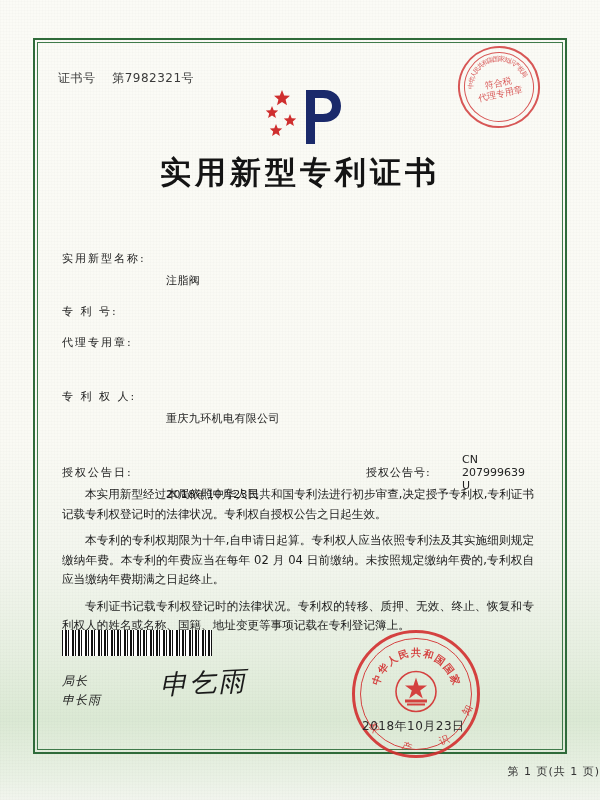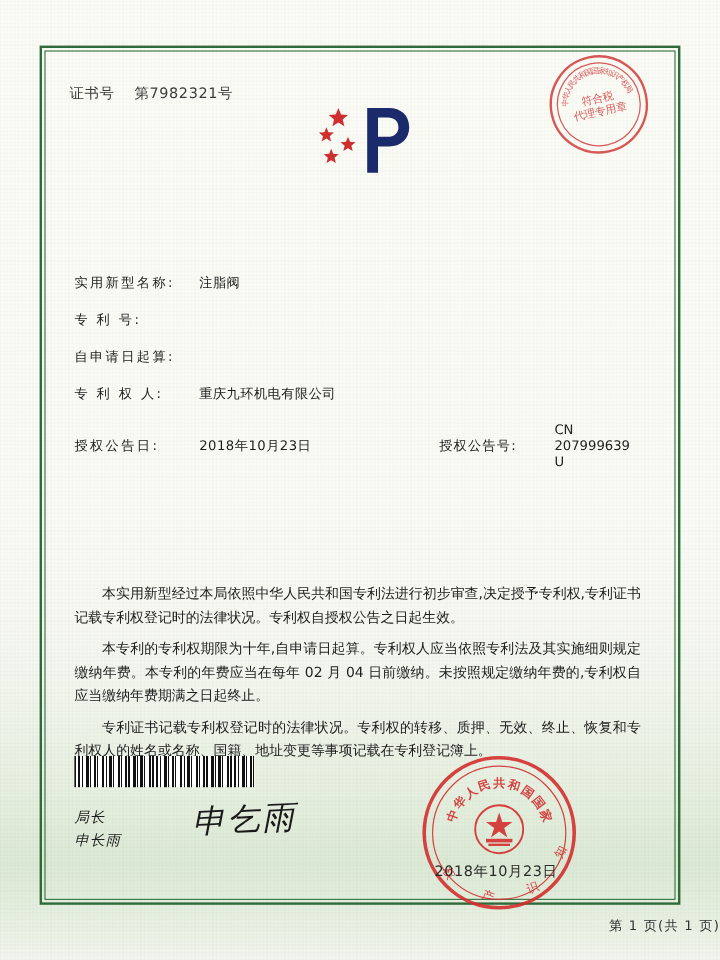--- a/index.html
+++ b/index.html
@@ -133,20 +133,21 @@
   .field-label {
     width: 104px;
     flex: 0 0 104px;
     letter-spacing: 2px;
     color: #222;
   }
   .field-value {
     flex: 1;
     letter-spacing: 0.4px;
     color: #1b1b1b;
+    margin-top: 45px;
   }
   .field-row.pair .field-value {
     flex: 0 0 200px;
   }
   .field-row.pair .field-label2 {
     width: 96px;
     flex: 0 0 96px;
     letter-spacing: 1px;
   }
   .field-row.pair .field-value2 {
@@ -301,31 +302,32 @@
       <g fill="#cf2e2e">
         <polygon points="20,4 22.2,9.4 28,9.8 23.6,13.6 25,19.2 20,16.1 15,19.2 16.4,13.6 12,9.8 17.8,9.4"></polygon>
         <polygon points="10,20 11.7,24.2 16.2,24.5 12.8,27.5 13.9,31.9 10,29.5 6.1,31.9 7.2,27.5 3.8,24.5 8.3,24.2"></polygon>
         <polygon points="14,38 15.7,42.2 20.2,42.5 16.8,45.5 17.9,49.9 14,47.5 10.1,49.9 11.2,45.5 7.8,42.5 12.3,42.2"></polygon>
         <polygon points="28,28 29.7,32.2 34.2,32.5 30.8,35.5 31.9,39.9 28,37.5 24.1,39.9 25.2,35.5 21.8,32.5 26.3,32.2"></polygon>
       </g>
       <path d="M44 4 L44 58 L53 58 L53 36 L62 36 C72 36 79 30 79 20 C79 10 72 4 62 4 Z M53 12 L61 12 C66.5 12 70 15 70 20 C70 25 66.5 28 61 28 L53 28 Z" fill="#1b2a6b"></path>
     </svg>
   </div>
 
+  <div class="title">实用新型专利证书</div>
 
   <div class="fields">
     <div class="field-row">
       <div class="field-label">实用新型名称:</div>
       <div class="field-value">注脂阀</div>
     </div>
     <div class="field-row">
       <div class="field-label">专 利 号:</div>
     </div>
     <div class="field-row">
-      <div class="field-label">自申请日起算:</div>
+      <div class="field-label">代理专用章:</div>
     </div>
     <div class="field-row">
       <div class="field-label">专 利 权 人:</div>
       <div class="field-value">重庆九环机电有限公司</div>
     </div>
     <div class="field-row pair">
       <div class="field-label">授权公告日:</div>
       <div class="field-value">2018年10月23日</div>
       <div class="field-label2">授权公告号:</div>
       <div class="field-value2">CN 207999639 U</div>

